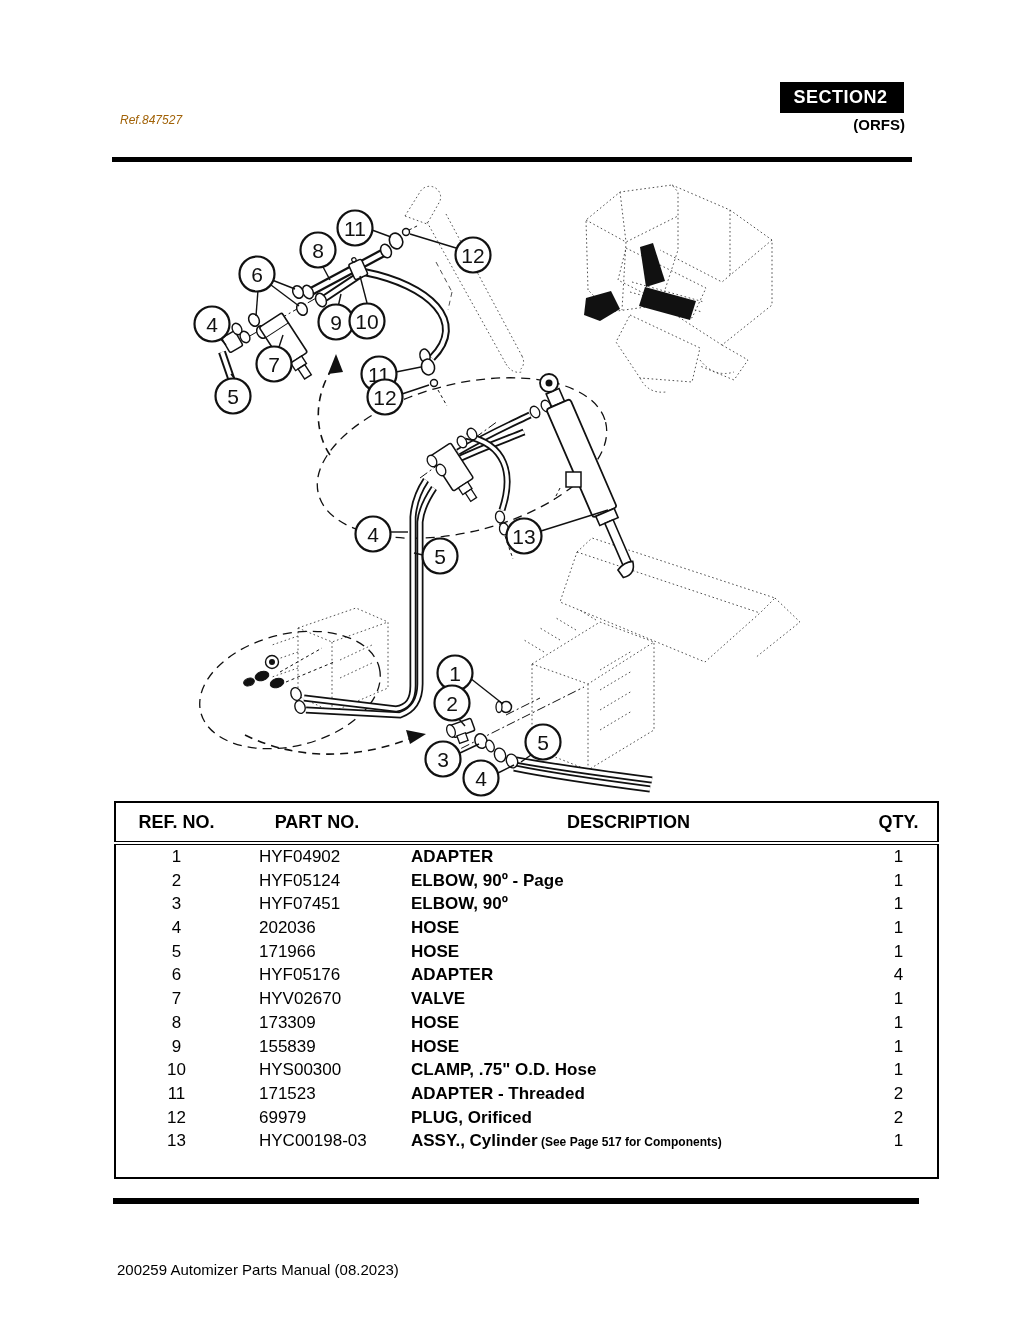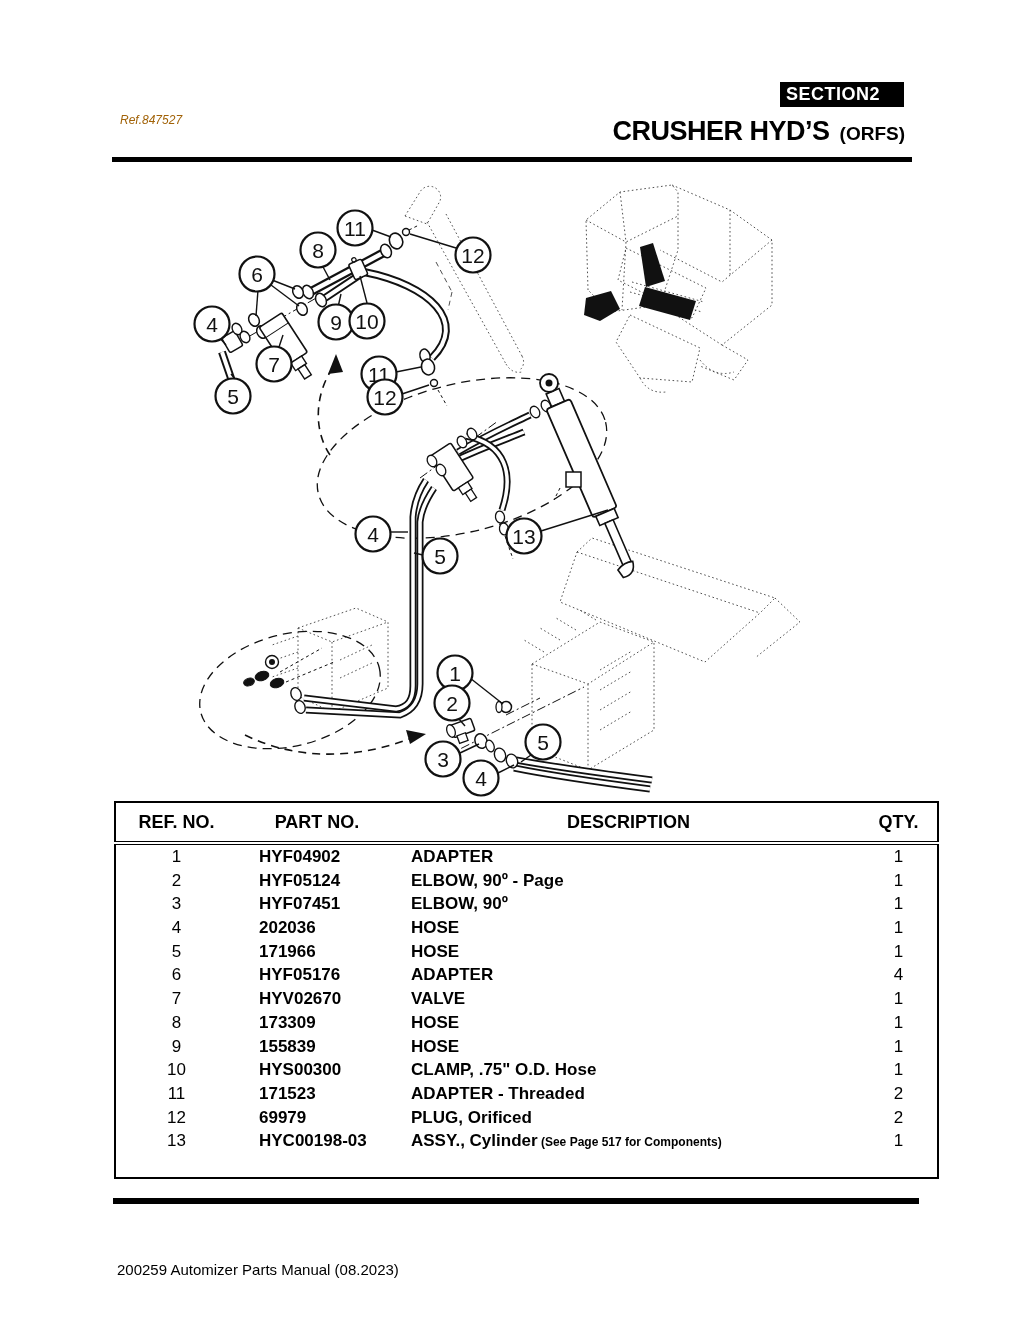--- a/index.html
+++ b/index.html
@@ -1,37 +1,37 @@
 <!DOCTYPE html>
 <html><head>
 <meta charset="utf-8">
 <style>
   html,body{margin:0;padding:0;background:#e8e8e8;}
   #page{position:relative;width:1024px;height:1326px;background:#ffffff;margin:0 auto;
         font-family:"Liberation Sans","DejaVu Sans",sans-serif;color:#000;overflow:hidden;}
   
   #ref-code{position:absolute;left:120px;top:113px;font-size:12px;font-style:italic;color:#a16207;}
-  #section-box{position:absolute;left:780px;top:82px;width:124px;height:25px;background:#000;color:#fff;
-               display:flex;align-items:center;justify-content:flex-start;padding:0 9px 0 6px;box-sizing:border-box;
+  #section-box{position:absolute;left:780px;top:82px;width:124px;height:31px;background:#000;color:#fff;
+               display:flex;align-items:center;justify-content:center;padding:0 9px 0 6px;box-sizing:border-box;
                font-weight:bold;font-size:18px;letter-spacing:.5px;}
   #title-row{position:absolute;right:119px;top:116px;display:flex;align-items:baseline;white-space:nowrap;}
   #page-title{font-size:27px;font-weight:bold;letter-spacing:-.5px;}
-  #title-suffix{font-size:19px;font-weight:bold;margin-left:10px;}
+  #title-suffix{font-size:15px;font-weight:bold;margin-left:10px;}
   .rule-top{position:absolute;left:112px;top:157px;width:800px;height:5px;background:#000;}
   .rule-bottom{position:absolute;left:113px;top:1198px;width:806px;height:6px;background:#000;}
   
   #diagram{position:absolute;left:0;top:170px;width:1024px;height:630px;}
   
   #parts-table{position:absolute;left:114px;top:801px;width:797px;height:378px;border-collapse:collapse;table-layout:fixed;}
   #parts-table, #parts-table th, #parts-table td{border:0 solid #000;}
   #parts-table{border:2.5px solid #000;}
   #parts-table th{border-bottom:4px double #000;font-size:18px;font-weight:bold;height:30px;padding:4px;}
   #parts-table td{font-size:17px;height:23.6px;padding:0;vertical-align:middle;line-height:1.05;}
   .c-ref{width:113px;text-align:center;}
-  .c-part{width:160px;border-left:1.5px solid #000;padding-left:22px !important;font-weight:bold;}
+  .c-part{width:160px;border-left:1.5px solid #000;padding-left:22px !important;}
   .c-desc{width:455px;border-left:1.5px solid #000;padding-left:10px !important;font-weight:bold;}
   .c-qty{width:69px;border-left:1.5px solid #000;text-align:center;}
   th.c-part,th.c-desc{padding-left:0 !important;text-align:center;}
   .desc-note{font-size:12px;margin-top:34px;}
   tr.filler td{height:36px;}
   
   #footer-left{position:absolute;left:117px;top:1261px;font-size:15px;text-align:right;}
   #footer-page{position:absolute;left:499px;top:1327px;font-size:15px;}
 </style>
 </head>
@@ -40,21 +40,20 @@
 <div id="page">
 
   <div id="ref-code">Ref.847527</div>
 
   <div id="section-box">
     <span>SECTION</span>
     <span>2</span>
   </div>
 
   <div id="title-row">
-    <span id="page-title">CRUSHER HYD’S</span>
     <span id="title-suffix">(ORFS)</span>
   </div>
 
   <div class="rule-top"></div>
 
   <svg id="diagram" viewBox="0 0 1024 630" xmlns="http://www.w3.org/2000/svg">
 
     <g fill="none" stroke="#3c3c3c" stroke-width="0.9" stroke-dasharray="1.6 2.6">
       <path d="M588,120 L586,50 L620,22 L672,15 L678,22 L678,80 L660,135 L610,142 Z"></path>
       <path d="M620,22 L626,72 L622,140"></path>

